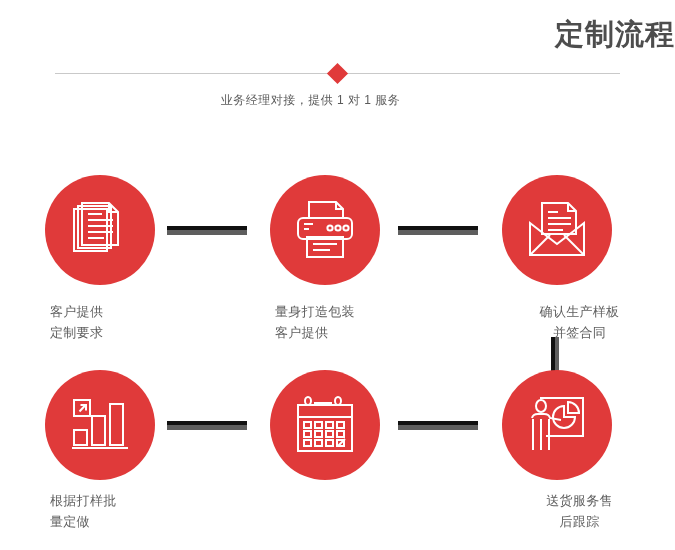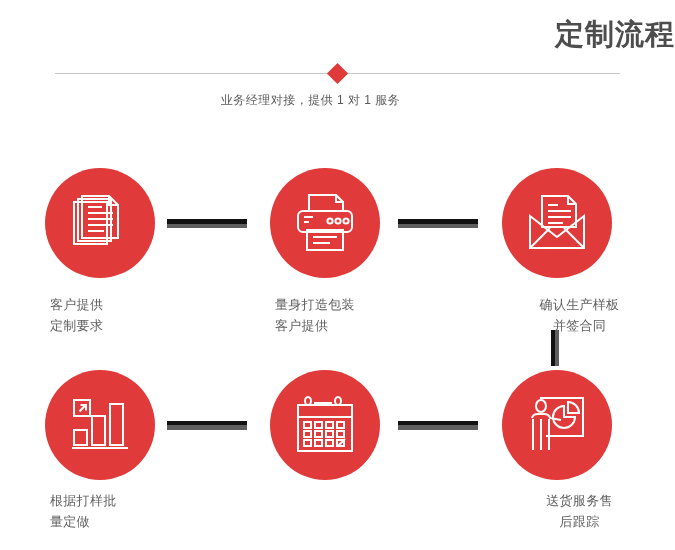--- a/index.html
+++ b/index.html
@@ -79,21 +79,21 @@
     top: 130px;
     width: 675px;
     height: 420px;
   }
   .flow-row {
     position: absolute;
     left: 0;
     width: 675px;
     height: 215px;
   }
-  .row-1 { top: 8px; }
+  .row-1 { top: 15px; }
   .row-2 { top: 215px; }
 
   .step {
     position: absolute;
     width: 185px;
     top: 0;
   }
   .step-col-0 { left: 10px; }
   .step-col-1 { left: 235px; }
   .step-col-2 { left: 467px; text-align: center; }

